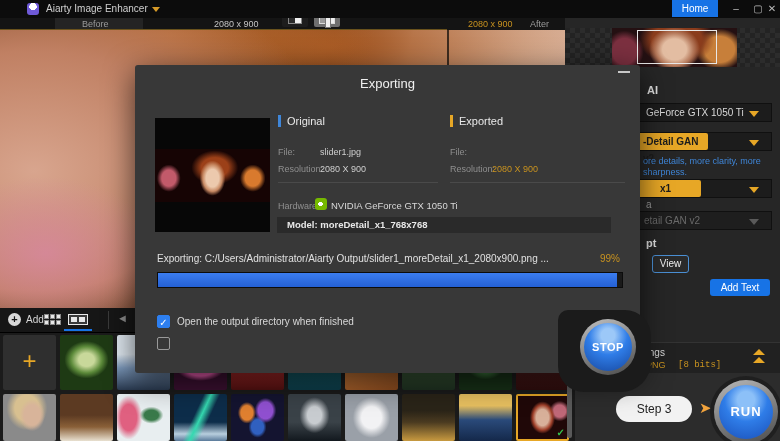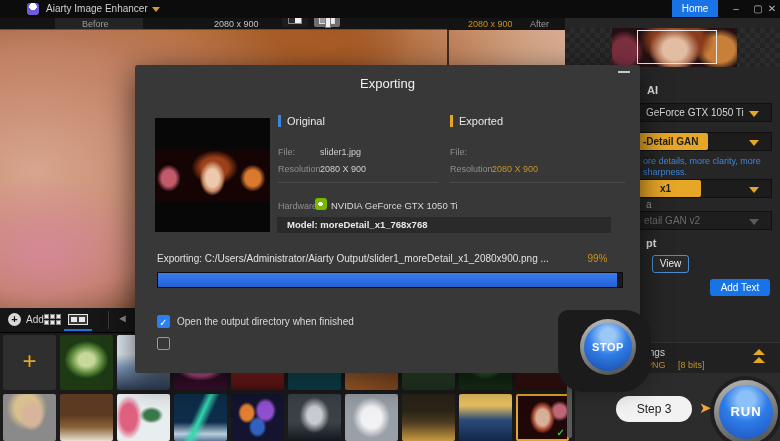--- a/index.html
+++ b/index.html
@@ -66,21 +66,21 @@
   #section-frag { left:646px; top:199px; font-size:10px; color:#9a9a9a; }
   #dd-model2 { top:211px; padding-left:70px; color:#6a6a6a; background:#1e1e1e; }
   #prompt-frag { left:646px; top:237px; font-size:11px; font-weight:bold; }
   .chev { position:absolute; right:12px; top:7px; width:0; height:0; border-left:5px solid transparent; border-right:5px solid transparent; border-top:6px solid #e7a726; }
   .chev.dim { border-top-color:#5a5a5a; }
   #view-btn { left:652px; top:255px; width:37px; height:18px; background:#2a2a2a; border:1px solid #4a8fd4; border-radius:3px; color:#eee; font-size:10px; text-align:center; line-height:16px; z-index:4; }
   #addtext-btn { left:710px; top:279px; width:60px; height:17px; background:#1773e6; border-radius:3px; color:#fff; font-size:10px; text-align:center; line-height:17px; z-index:4; }
   #settings-band { left:565px; top:342px; width:215px; height:31px; background:#212121; border-top:1px solid #333; z-index:4; }
   #settings-frag { left:641px; top:347px; font-size:10px; color:#d8d8d8; z-index:5; }
   #settings-format { left:646px; top:360px; font-size:9px; color:#c8921f; z-index:5; }
-  #settings-bits { left:678px; top:360px; font-size:9px; color:#c8921f; z-index:5; }
+  #settings-bits { left:678px; top:360px; font-size:9px; color:#c8921f; z-index:5;font-family:Liberation Mono, monospace; }
   #dbl-chev { left:753px; top:349px; z-index:5; }
   #dbl-chev i { display:block; width:0; height:0; border-left:6px solid transparent; border-right:6px solid transparent; border-bottom:6px solid #e7a726; margin-bottom:2px; }
 
   
   #action-panel { left:575px; top:373px; width:205px; height:68px; background:#2c2c2c; border-radius:12px 0 0 0; z-index:5; }
   #step-pill { left:616px; top:396px; width:76px; height:26px; border-radius:13px; background:#f2f2f2; color:#222; font-size:12px; text-align:center; line-height:26px; z-index:6; }
   #step-arrow { left:699px; top:399px; color:#f2a33c; font-size:15px; z-index:6; }
   #run-ring { left:714px; top:380px; width:64px; height:64px; border-radius:50%; z-index:6;
       background:linear-gradient(160deg,#b8b8b8,#4a4a4a); box-shadow:0 0 0 4px #1f1f1f; }
   #run-btn { position:absolute; left:5px; top:5px; width:54px; height:54px; border-radius:50%;
@@ -147,21 +147,21 @@
   .yellow { color:#c8921f !important; }
   .col-divider { top:117px; height:1px; background:#4a4a4a; }
   #div-orig { left:143px; width:160px; }
   #div-exp { left:315px; width:175px; }
   #hw-label { left:143px; top:136px; font-size:9px; color:#8f8f8f; }
   #nvidia-ico { left:180px; top:133px; width:12px; height:12px; border-radius:3px;
       background:radial-gradient(circle at 45% 50%, #fff 0 25%, #76b900 26% 100%); }
   #hw-value { left:196px; top:135px; font-size:9.5px; color:#d8d8d8; }
   #model-bar { left:142px; top:152px; width:334px; height:16px; background:#2a2a2a; font-size:9.5px; font-weight:bold; color:#e8e8e8; line-height:16px; padding-left:10px; }
   #progress-label { left:22px; top:188px; font-size:10px; color:#e0e0e0; }
-  #progress-pct { left:440px; top:188px; width:45px; text-align:center; font-size:10px; color:#c8921f; }
+  #progress-pct { left:440px; top:188px; width:45px; text-align:right; font-size:10px; color:#c8921f; }
   #progress-track { left:22px; top:207px; width:466px; height:16px; background:#1a1a1a; border:1px solid #0c0c0c; }
   #progress-fill { position:absolute; left:0; top:0; height:14px; background:linear-gradient(180deg,#3b7df0,#2460d4); }
   .cb-row { left:22px; z-index:9; display:flex; align-items:center; gap:7px; }
   #cb-open { top:250px; } #cb-shutdown { top:272px; }
   .cb-box { width:13px; height:13px; border:1px solid #9a9a9a; border-radius:2px; background:transparent; color:#fff; font-size:10px; text-align:center; line-height:13px; }
   .cb-box.checked { background:#2d7ff0; border-color:#2d7ff0; }
   .cb-label { font-size:10px; color:#d8d8d8; }
 
   
   #stop-blob { left:558px; top:310px; width:93px; height:82px; background:#1b1b1b; border-radius:10px 26px 30px 26px; z-index:9; }

